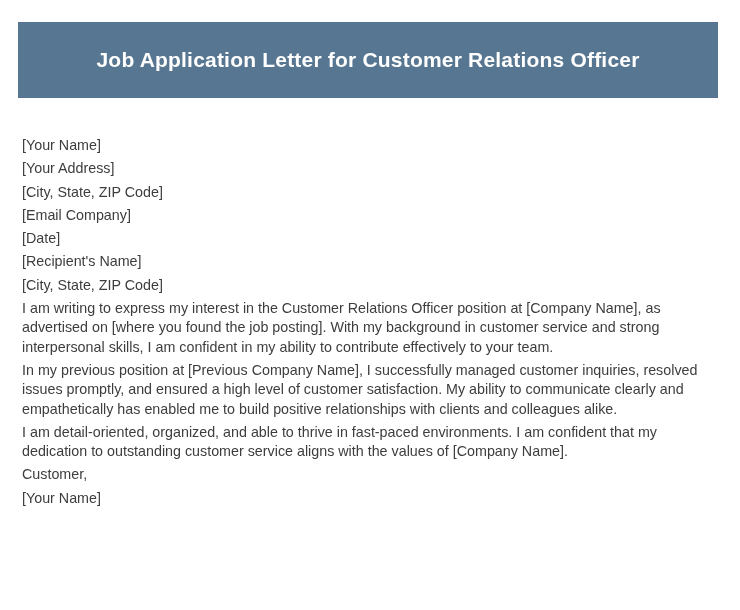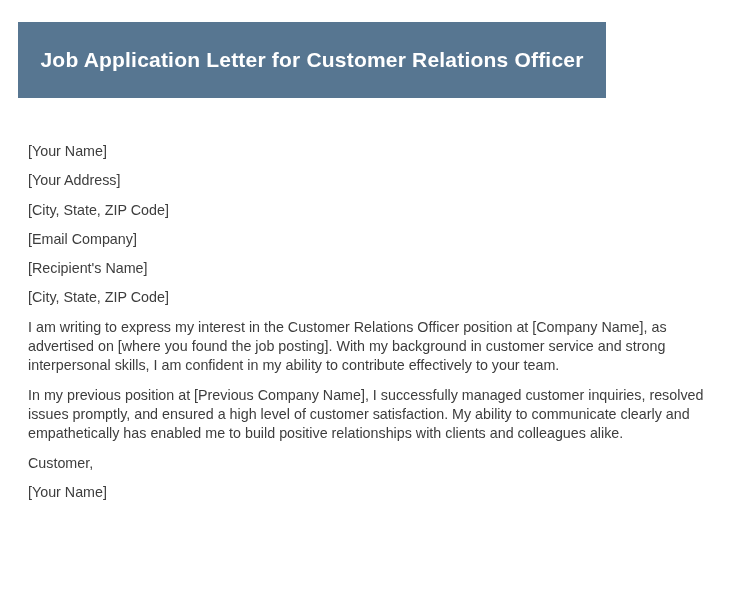--- a/index.html
+++ b/index.html
@@ -18,21 +18,21 @@
     width: 740px;
     height: 610px;
     position: relative;
     background: #ffffff;
     box-sizing: border-box;
   }
   .header-banner {
     position: absolute;
     left: 18px;
     top: 22px;
-    width: 588px;
+    width: 700px;
     height: 76px;
     background: #577691;
     display: flex;
     align-items: center;
     justify-content: center;
   }
   .header-title {
     color: #ffffff;
     font-size: 21px;
     font-weight: bold;
@@ -46,39 +46,41 @@
     top: 132px;
     width: 704px;
     font-size: 14.3px;
     line-height: 19.3px;
     color: #3d3d3d;
   }
   .letter-line {
     white-space: pre-wrap;
   }
   .para {
-    margin: 10px;
+    margin: 4px;
     padding: 0;
   }
 </style>
 </head>
 <body>
 
 <div class="page">
 
   <div class="header-banner">
     <div class="header-title">Job Application Letter for Customer Relations Officer</div>
   </div>
 
   <div class="letter-body">
     <p class="para letter-line">[Your Name]</p>
     <p class="para letter-line">[Your Address]</p>
     <p class="para letter-line">[City, State, ZIP Code]</p>
     <p class="para letter-line">[Email Company]</p>
+    <p class="para letter-line">[Date]</p>
     <p class="para letter-line">[Recipient's Name]</p>
     <p class="para letter-line">[City, State, ZIP Code]</p>
     <p class="para letter-line">I am writing to express my interest in the Customer Relations Officer position at [Company Name], as advertised on [where you found the job posting]. With my background in customer service and strong interpersonal skills, I am confident in my ability to contribute effectively to your team.</p>
     <p class="para letter-line">In my previous position at [Previous Company Name], I successfully managed customer inquiries, resolved issues promptly, and ensured a high level of customer satisfaction. My ability to communicate clearly and empathetically has enabled me to build positive relationships with clients and colleagues alike.</p>
+    <p class="para letter-line">I am detail-oriented, organized, and able to thrive in fast-paced environments. I am confident that my dedication to outstanding customer service aligns with the values of [Company Name].</p>
     <p class="para letter-line">Customer,</p>
     <p class="para letter-line">[Your Name]</p>
   </div>
 
 </div>
 
 </body></html>

